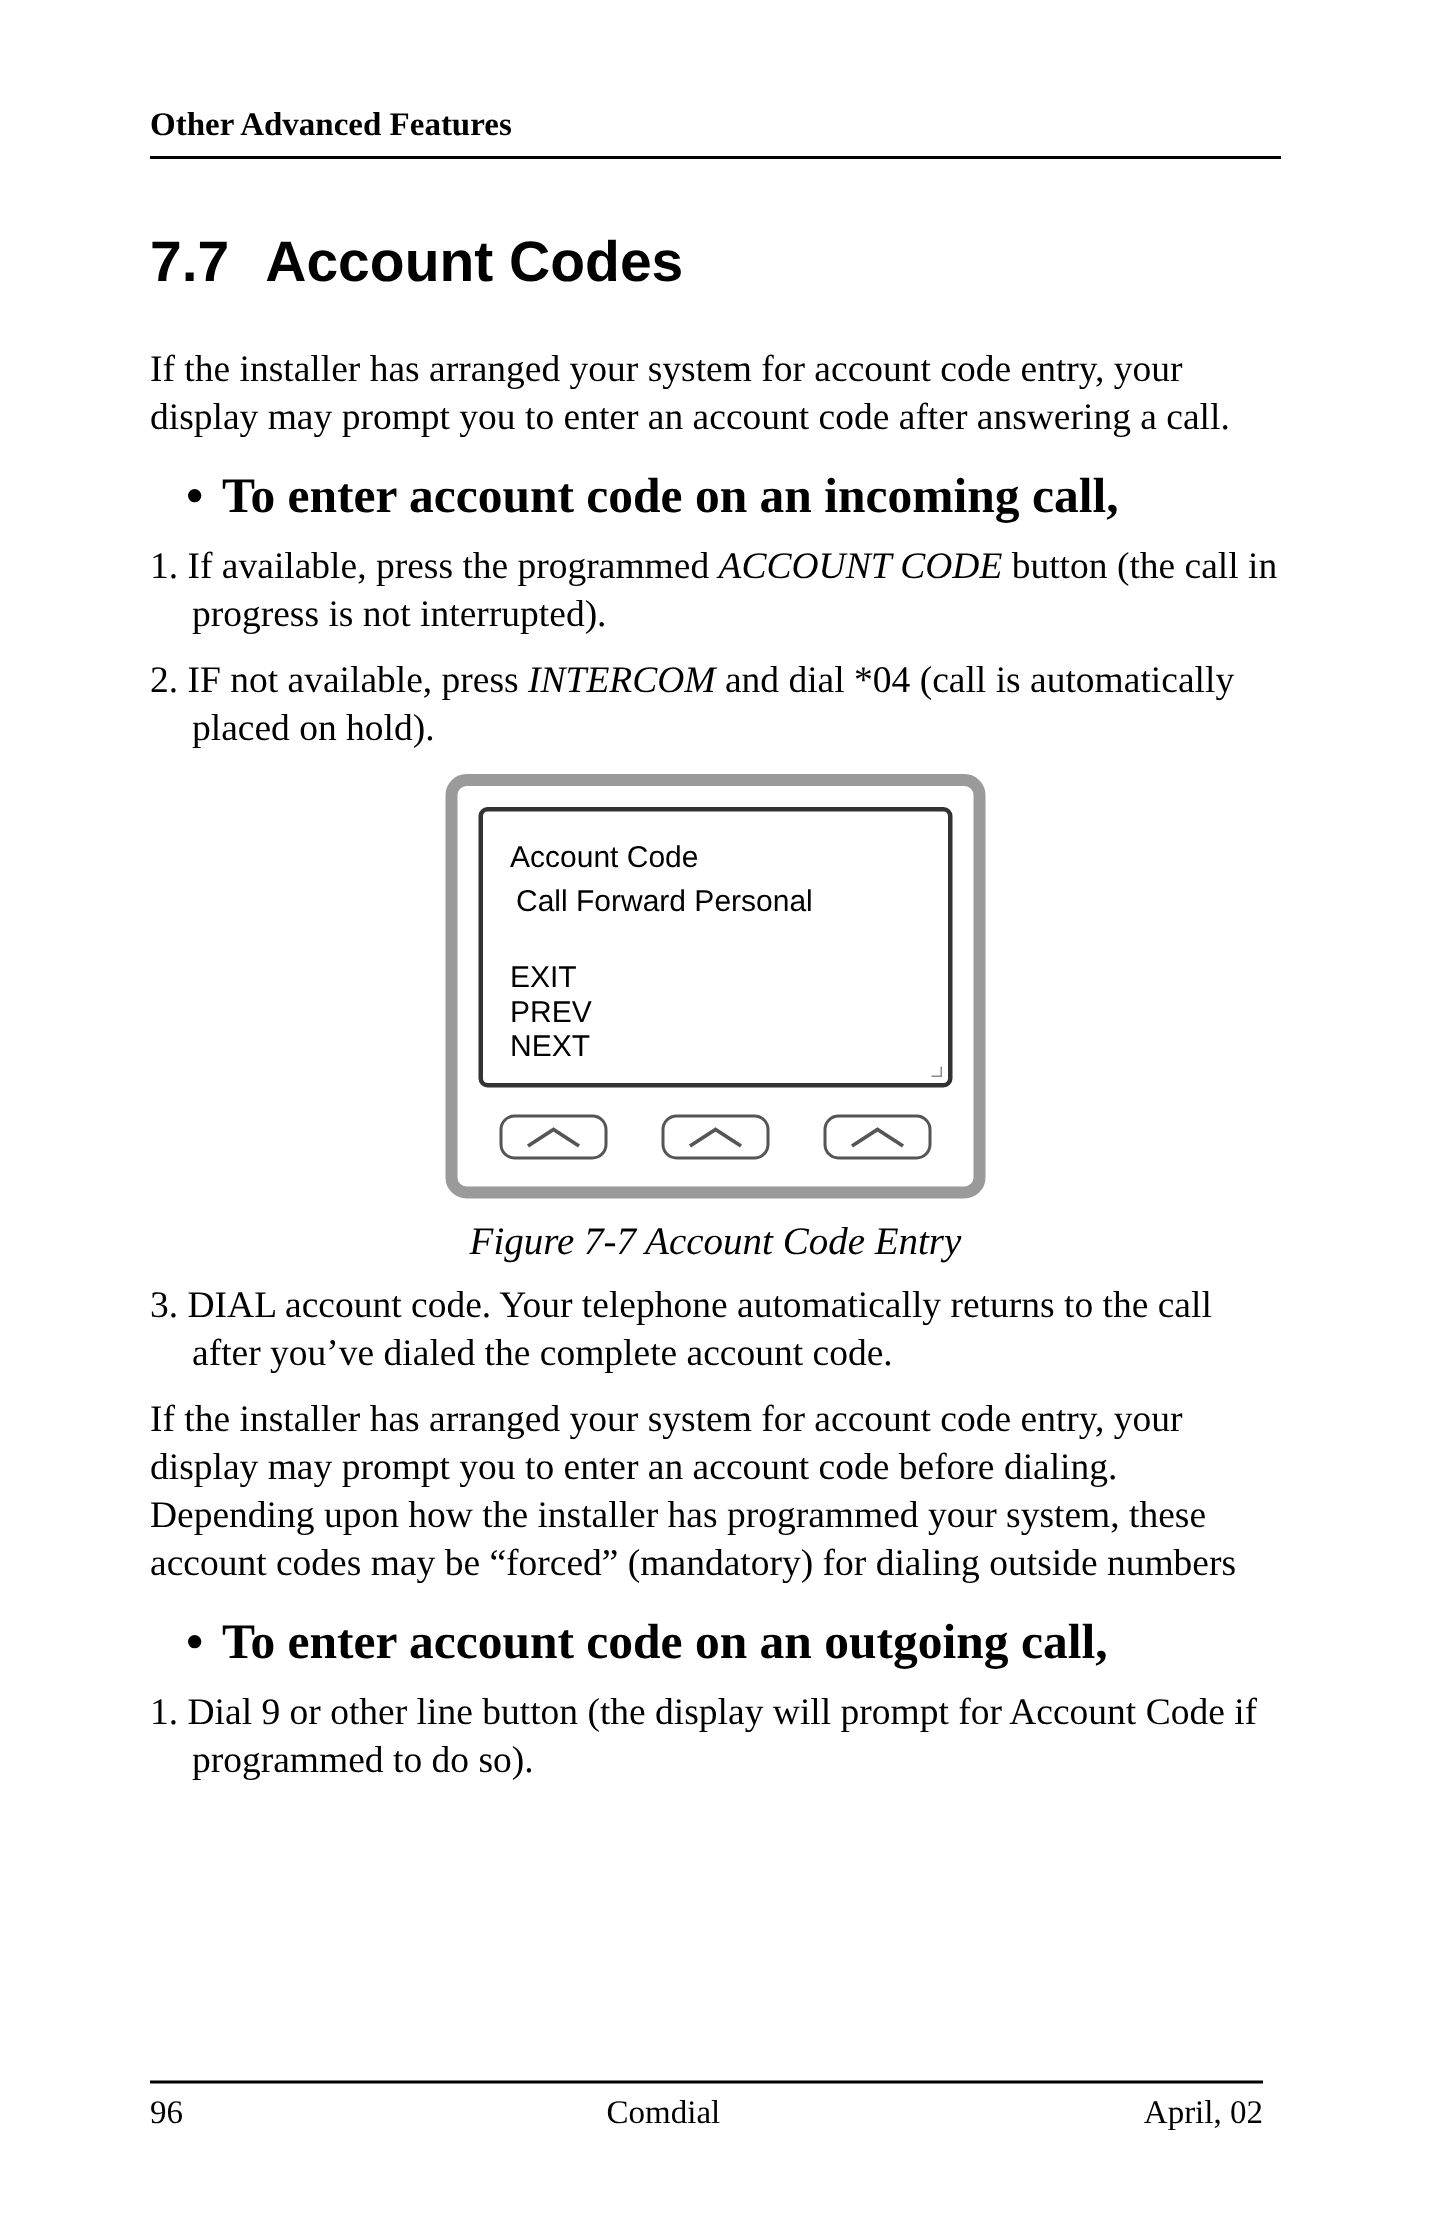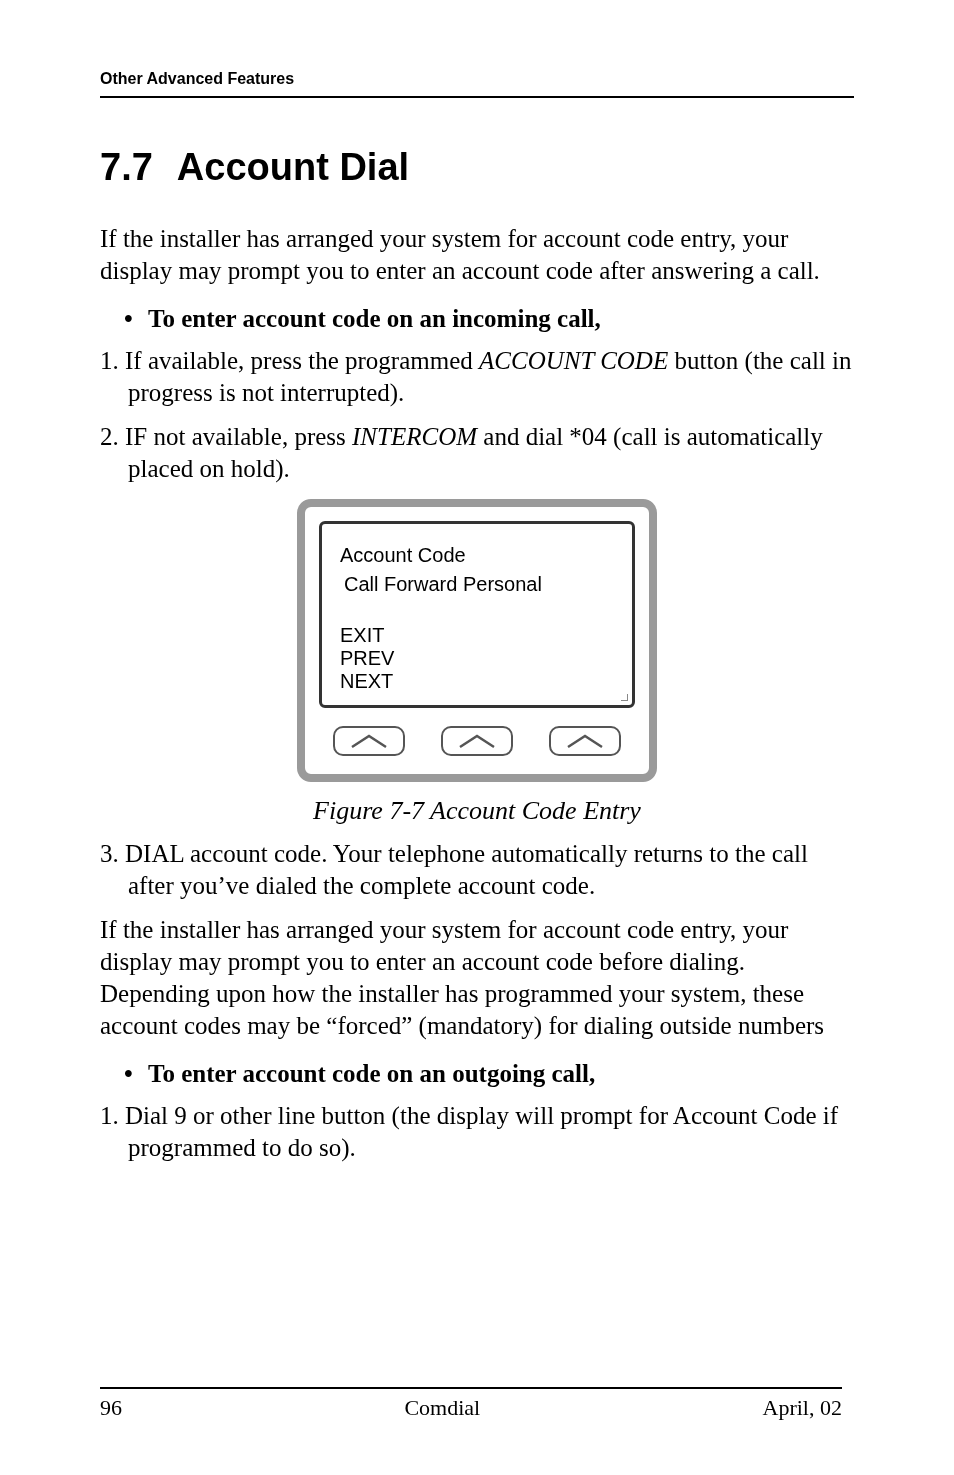--- a/index.html
+++ b/index.html
@@ -1,22 +1,22 @@
 <!DOCTYPE html>
 <html><head>
 <meta charset="utf-8">
 <style>
   * { margin:0; padding:0; box-sizing:border-box; }
   html,body { width:954px; height:1475px; background:#fff; font-family:"Times New Roman", Times, serif; color:#000; }
   .page { width:954px; height:1475px; padding:70px 100px 50px 100px; position:relative; }
-  .running-head { font-family:Liberation Sans, sans-serif; font-weight:bold; font-size:16px; padding-bottom:8px; border-bottom:2px solid #000; margin-bottom:48px; }
+  .running-head { font-family:Liberation Serif, serif; font-weight:bold; font-size:22px; padding-bottom:8px; border-bottom:2px solid #000; margin-bottom:48px; }
   h1 { font-family:Arial,Helvetica,sans-serif; font-weight:bold; font-size:38px; margin-bottom:34px; }
   .h1-num { display:inline-block; margin-right:24px; }
   .intro { font-size:25px; line-height:1.28; margin-bottom:18px; }
-  .bullet { font-size:25px; font-weight:bold; margin-left:48px; position:relative; margin-bottom:12px; }
+  .bullet { font-size:33px; font-weight:bold; margin-left:48px; position:relative; margin-bottom:12px; }
   .bullet::before { content:"•"; position:absolute; left:-24px; }
   ol.steps { list-style:none; font-size:25px; }
   ol.steps>li { margin-bottom:12px; line-height:1.28; padding-left:28px; text-indent:-28px; }
   em.btn { font-style:italic; }
 
   .figure-wrap { width:100%; display:flex; flex-direction:column; align-items:center; margin:14px 0 12px 0; }
   .phone { width:360px; border:8px solid #9a9a9a; border-radius:14px; background:#fff; padding:14px 14px 18px 14px; display:flex; flex-direction:column; align-items:center; }
   .lcd { width:100%; border:3px solid #333; border-radius:6px; background:#fff; padding:14px 18px 12px 18px; font-family:Arial,Helvetica,sans-serif; font-size:20px; position:relative; }
   .lcd::after{ content:""; position:absolute; right:4px; bottom:4px; width:6px; height:6px; border-right:1px solid #888; border-bottom:1px solid #888; }
   .lcd-line { margin:6px 0; }
@@ -32,21 +32,21 @@
   .footer-rule { border-top:2px solid #000; margin-bottom:6px; }
   .footer-row { display:flex; justify-content:space-between; font-size:22px; }
 </style>
 </head>
 <body>
 
 <div class="page">
   <div class="running-head">Other Advanced Features</div>
 
   <h1>
-    <span class="h1-num">7.7</span><span>Account Dial</span>
+    <span class="h1-num">7.7</span><span>Account Codes</span>
   </h1>
 
   <p class="intro">If the installer has arranged your system for account code entry, your display may prompt you to enter an account code after answering a call.</p>
 
   <p class="bullet">To enter account code on an incoming call,</p>
 
   <ol class="steps">
     <li><span>1.  If available, press the programmed </span><em class="btn">ACCOUNT CODE</em><span> button (the call in progress is not interrupted).</span></li>
     <li><span>2.  IF not available, press </span><em class="btn">INTERCOM</em><span> and dial  *04  (call is automatically placed on hold).</span></li>
   </ol>

